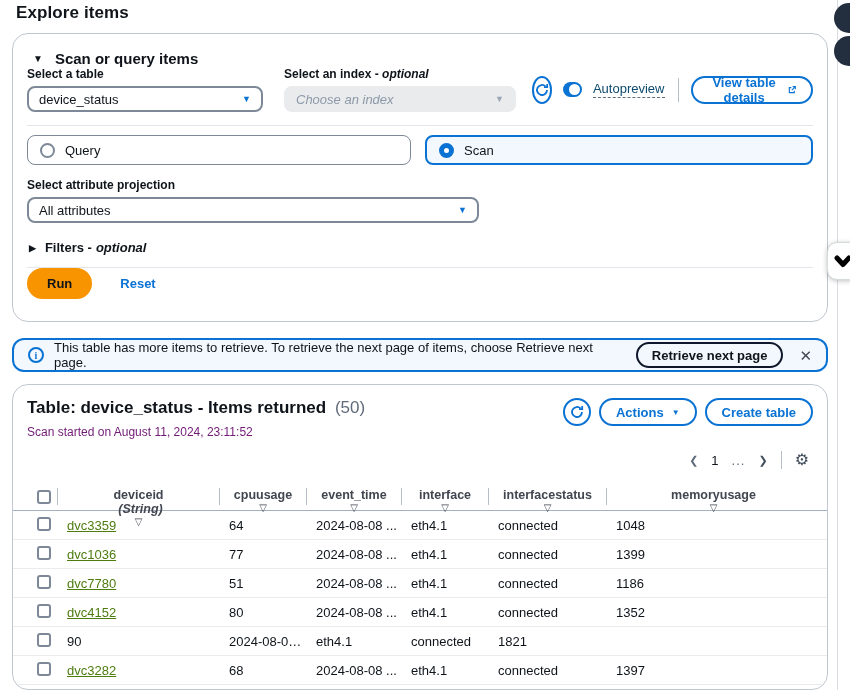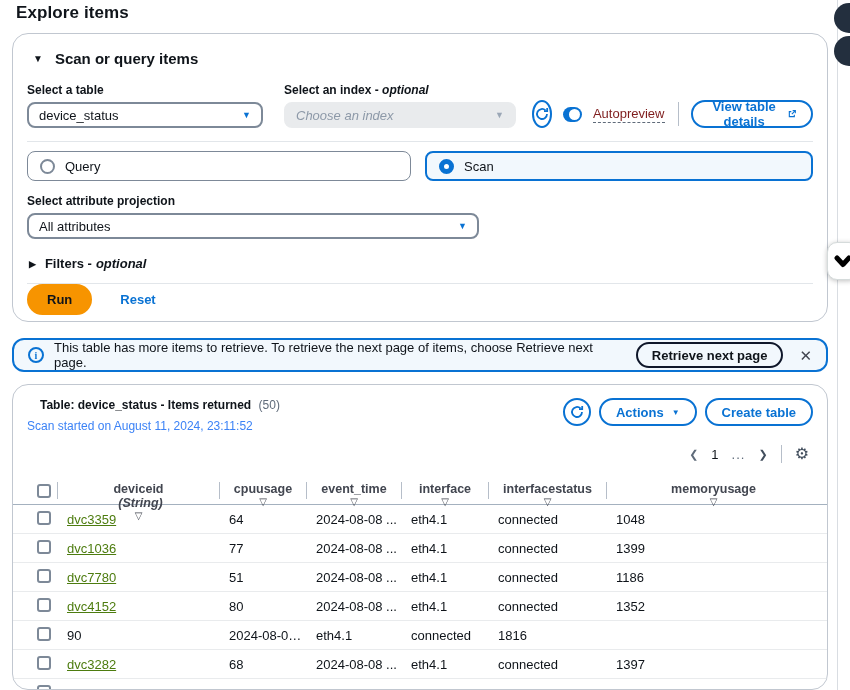--- a/index.html
+++ b/index.html
@@ -13,37 +13,37 @@
     border:1px solid #c1c7d0; border-radius:16px; }
   .panel-query { top:33px; height:289px; padding:12px 14px; }
   .panel-results { top:384px; height:306px; border-radius:16px; overflow:hidden; }
 
   
   .qp-header { display:flex; align-items:center; gap:12px; padding:4px 6px 0 6px;
     font-size:15px; font-weight:bold; color:#0f141a; }
   .tri-down { font-size:10px; color:#0f141a; }
   .tri-right { font-size:9px; color:#0f141a; margin-right:9px; }
 
-  .selects-row { display:flex; align-items:flex-end; margin-top:16px; }
+  .selects-row { display:flex; align-items:center; }
   .field { display:flex; flex-direction:column; }
   .field-label { font-size:12px; font-weight:bold; margin-bottom:5px; color:#0f141a; }
   .field-label .opt { font-style:italic; }
   .select { height:26px; border:2px solid #7d8998; border-radius:8px; background:#fff;
     display:flex; align-items:center; justify-content:space-between; padding:0 10px; font-size:13px; }
   .select .caret { font-size:9px; color:#0972d3; }
   .select.disabled { background:#e9ebed; border-color:#e9ebed; color:#8d99a8; font-style:italic; }
   .select.disabled .caret { color:#9ba7b6; }
   .w-table { width:236px; }
   .w-index { width:232px; margin-left:21px; }
   .controls { display:flex; align-items:center; gap:11px; margin-left:16px; height:28px; flex:1; }
   .icon-circle-btn { width:28px; height:28px; border:2px solid #0972d3; border-radius:50%;
     display:flex; align-items:center; justify-content:center; background:#fff; }
   .toggle { width:27px; height:15px; border-radius:8px; background:#0972d3; position:relative; }
   .toggle .knob { position:absolute; right:2px; top:2px; width:11px; height:11px; border-radius:50%; background:#fff; }
-  .toggle-label { font-size:13px; color:#7f1d1d; border-bottom:1px dashed #5f6b7a; padding-bottom:1px; }
+  .toggle-label { font-size:13px; color:#0c4a6e; border-bottom:1px dashed #5f6b7a; padding-bottom:1px; }
   .vdiv { width:1px; height:24px; background:#b6bec9; margin:0 2px; }
   .btn-outline-blue { display:flex; align-items:center; gap:8px; height:28px; padding:0 15px;
     border:2px solid #0972d3; border-radius:16px; background:#fff; color:#0972d3;
     font-size:13px; font-weight:bold; }
   .push-right { margin-left:auto; }
 
   .hdivider { height:1px; background:#e2e6ea; margin-top:13px; }
 
   .tiles-row { display:flex; gap:14px; margin-top:9px; }
   .tile { height:30px; border-radius:8px; display:flex; align-items:center; gap:10px;
@@ -72,23 +72,23 @@
   .info-icon { width:16px; height:16px; min-width:16px; border:2px solid #0972d3; border-radius:50%;
     color:#0972d3; font-size:10px; font-weight:bold; font-family:"Liberation Serif", serif;
     display:flex; align-items:center; justify-content:center; }
   .banner-text { flex:1; font-size:13px; color:#0f141a; }
   .btn-outline-dark { height:26px; padding:0 14px; border:2px solid #0f172a; border-radius:14px;
     background:transparent; color:#0f141a; font-size:13px; font-weight:bold; white-space:nowrap; }
   .close-x { font-size:15px; color:#424650; margin-left:6px; line-height:1; }
 
   
   .rp-head { display:flex; align-items:flex-start; padding:13px 14px 0 14px; }
-  .rp-title { font-size:12px; font-weight:bold;margin-left:13px; }
+  .rp-title { font-size:17px; font-weight:bold; }
   .rp-count { color:#5f6b7a; font-weight:normal; margin-left:4px; }
-  .rp-subtitle { font-size:12px; color:#3b82f6; margin-top:7px; }
+  .rp-subtitle { font-size:12px; color:#701a75; margin-top:7px; }
   .rp-actions { display:flex; align-items:center; gap:8px; margin-left:auto; }
   .caret-sm { font-size:8px; }
 
   .pagination { display:flex; align-items:center; justify-content:flex-end; gap:13px;
     padding:12px 18px 2px 0; font-size:13px; }
   .pg-chevron { font-size:11px; color:#5f6b7a; }
   .pg-chevron.next { color:#414d5c; }
   .pg-num { color:#0f141a; }
   .pg-ellipsis { color:#5f6b7a; letter-spacing:1px; }
   .pg-div { width:1px; height:18px; background:#b6bec9; }
@@ -322,21 +322,21 @@
         <div class="cell">eth4.1</div>
         <div class="cell">connected</div>
         <div class="cell">1352</div>
       </div>
       <div class="grid body-row">
         <div class="cell"><span class="checkbox"></span></div>
         <div class="cell">90</div>
         <div class="cell">2024-08-08 ...</div>
         <div class="cell">eth4.1</div>
         <div class="cell">connected</div>
-        <div class="cell">1816</div>
+        <div class="cell">1821</div>
       </div>
       <div class="grid body-row">
         <div class="cell"><span class="checkbox"></span></div>
         <div class="cell"><a class="row-link" href="#">dvc3282</a></div>
         <div class="cell">68</div>
         <div class="cell">2024-08-08 ...</div>
         <div class="cell">eth4.1</div>
         <div class="cell">connected</div>
         <div class="cell">1397</div>
       </div>

